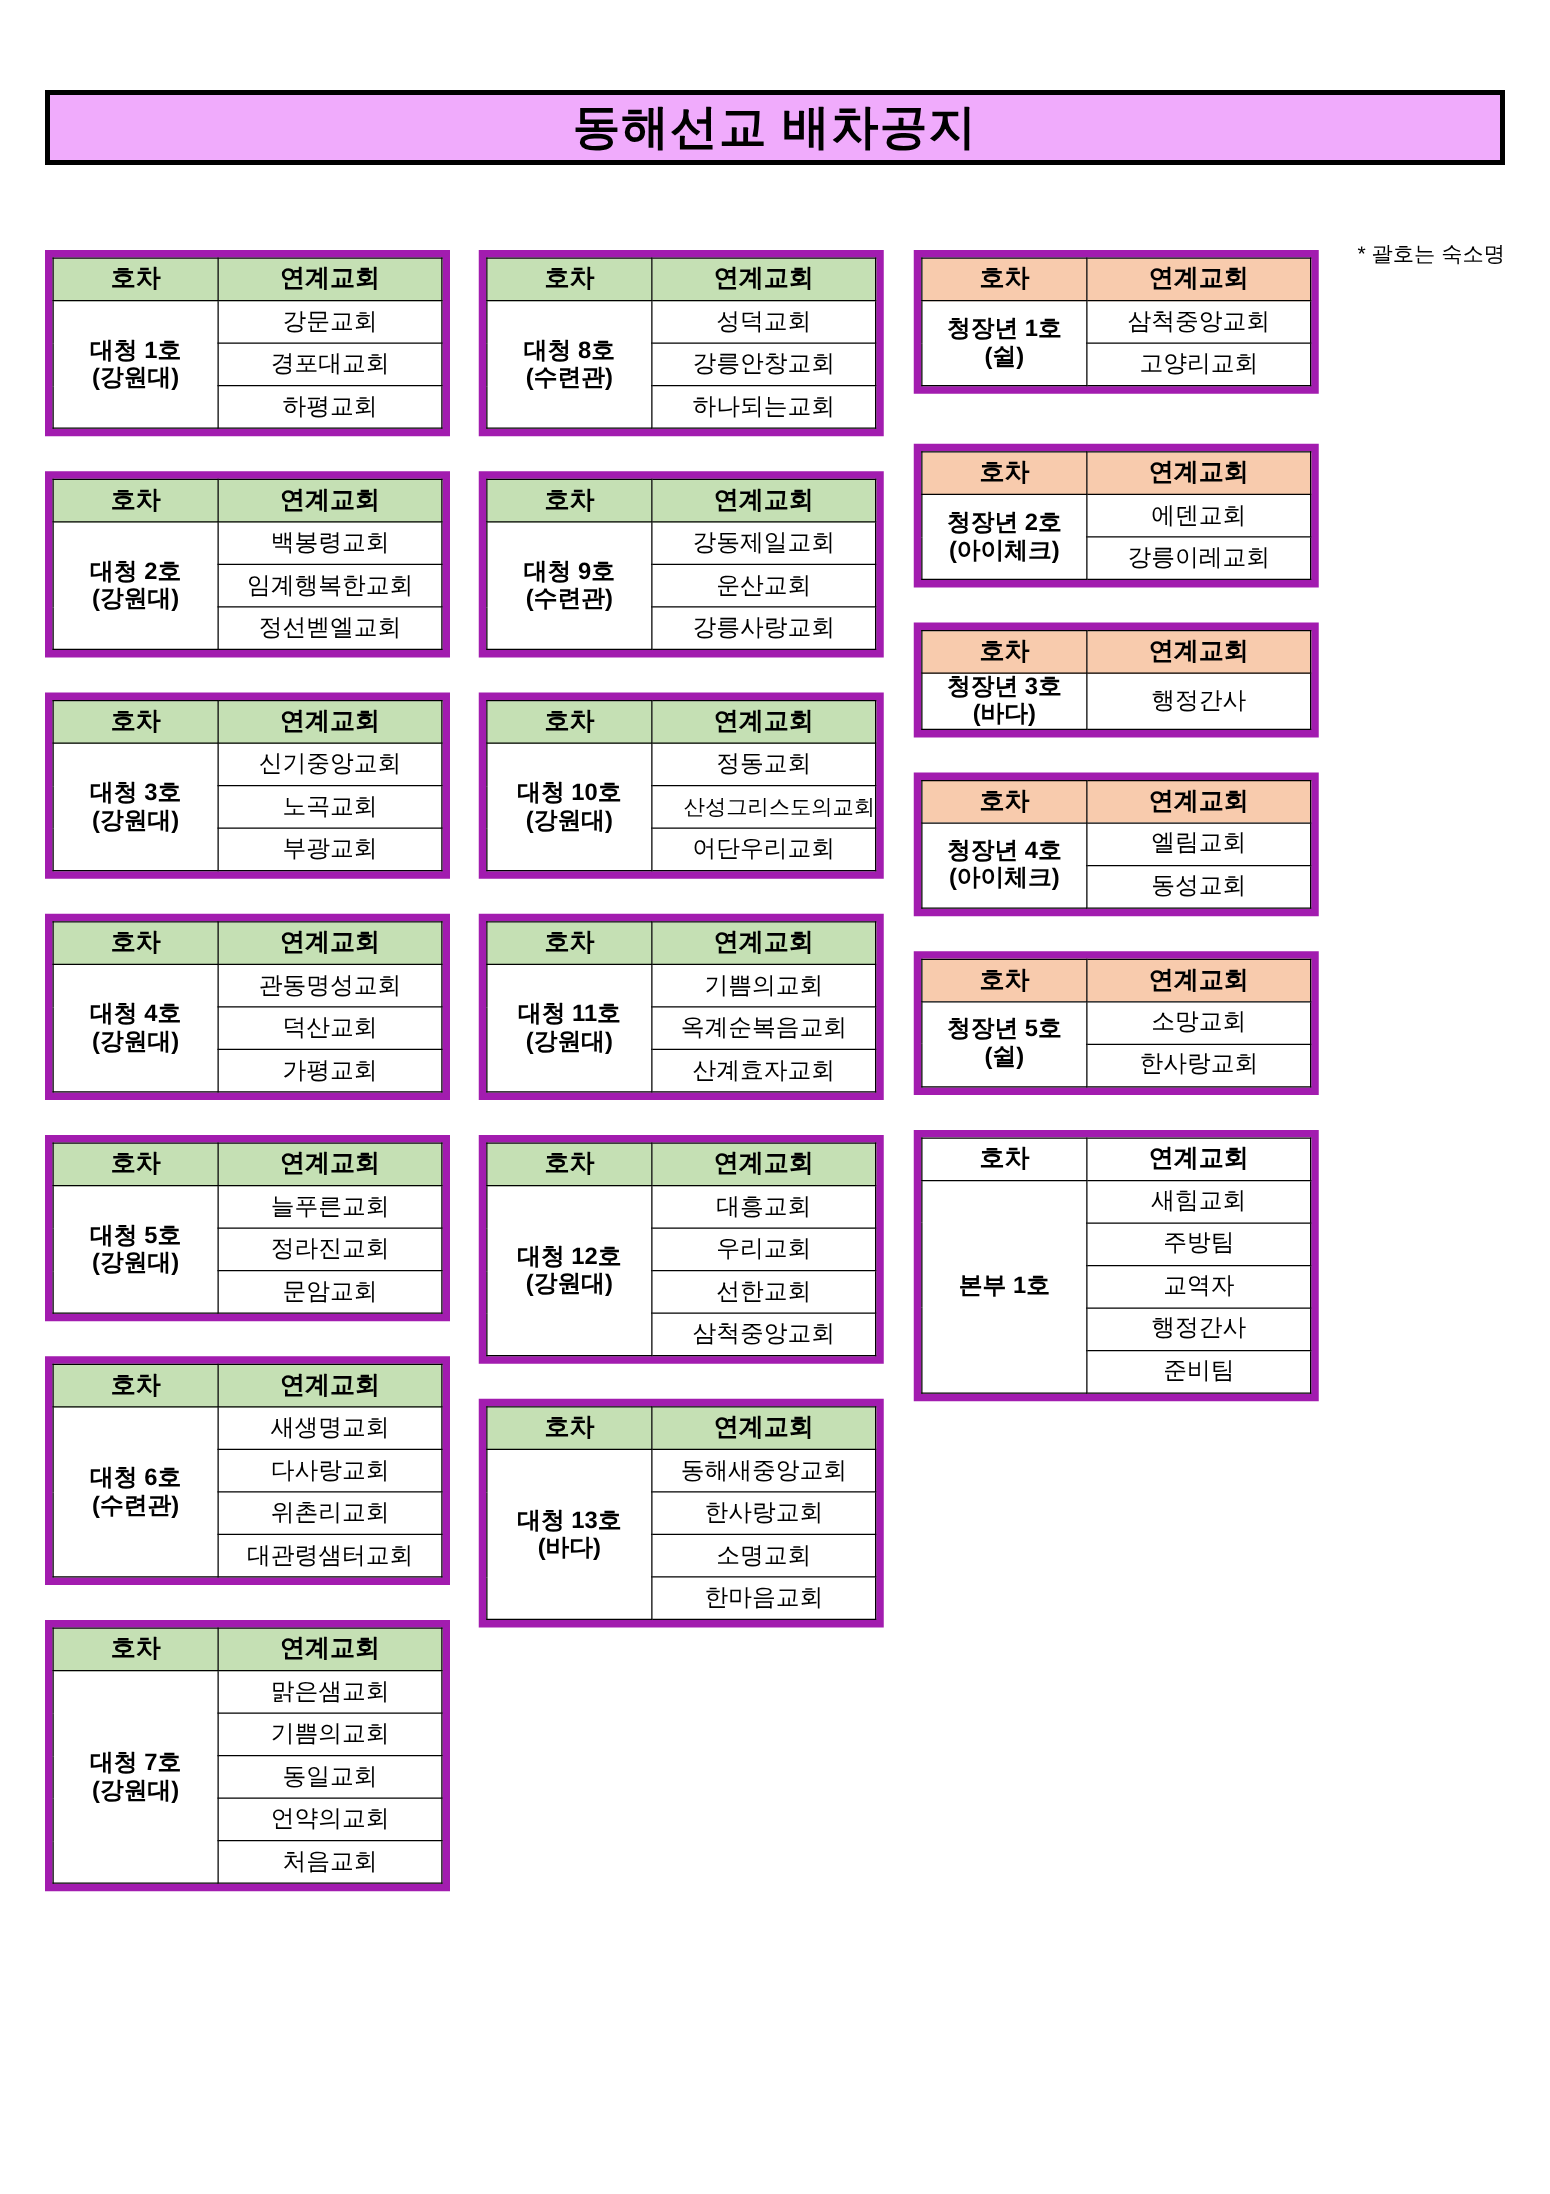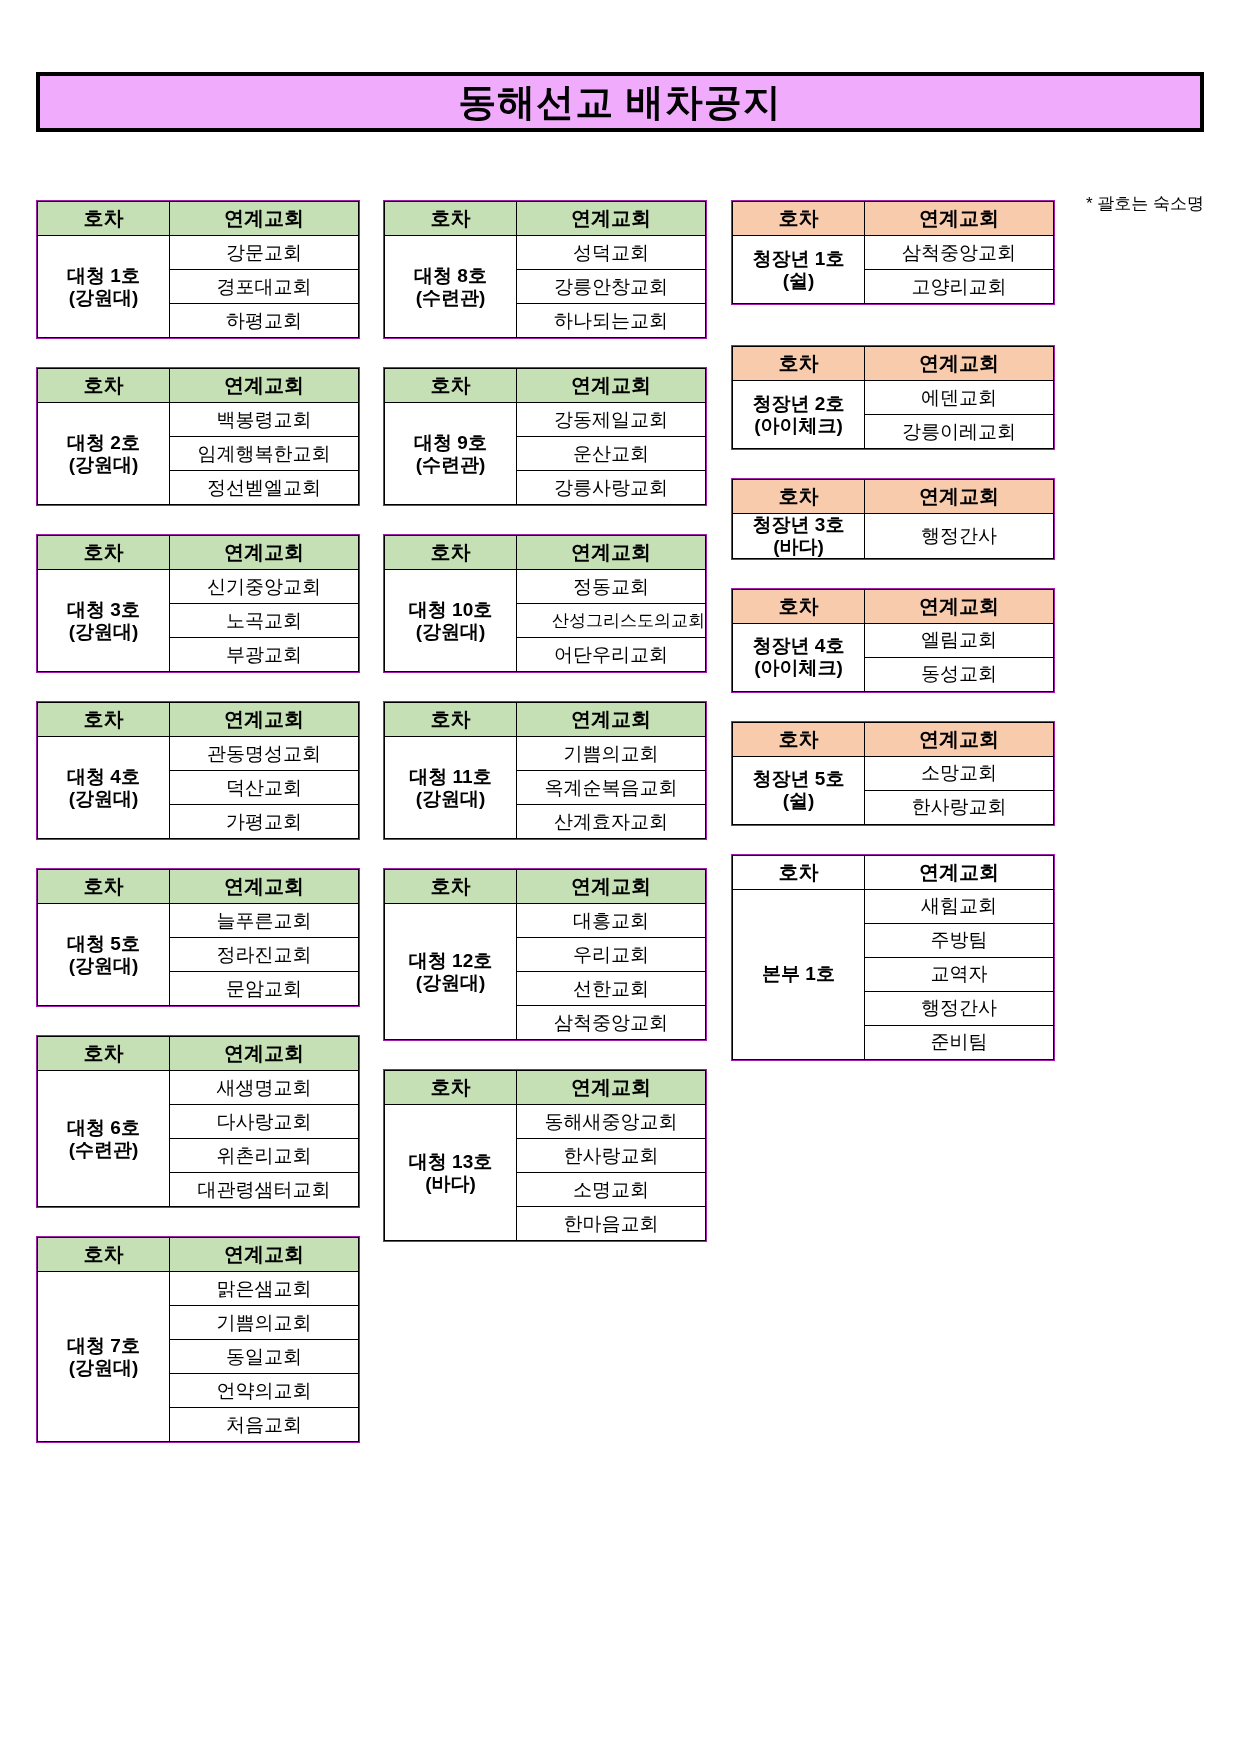--- a/index.html
+++ b/index.html
@@ -65,21 +65,21 @@
   .col {
     position: absolute;
     top: 0;
   }
   .col-left  { left: 36px;  width: 324px; }
   .col-mid   { left: 383px; width: 324px; }
   .col-right { left: 731px; width: 324px; }
 
   
   .blk {
-    border: 1px solid #a21caf;
+    border: 6px solid #a21caf;
     box-sizing: border-box;
     margin-bottom: 28px;
     background: #ffffff;
   }
   table.t {
     border-collapse: collapse;
     width: 100%;
     table-layout: fixed;
   }
   table.t td, table.t th {

